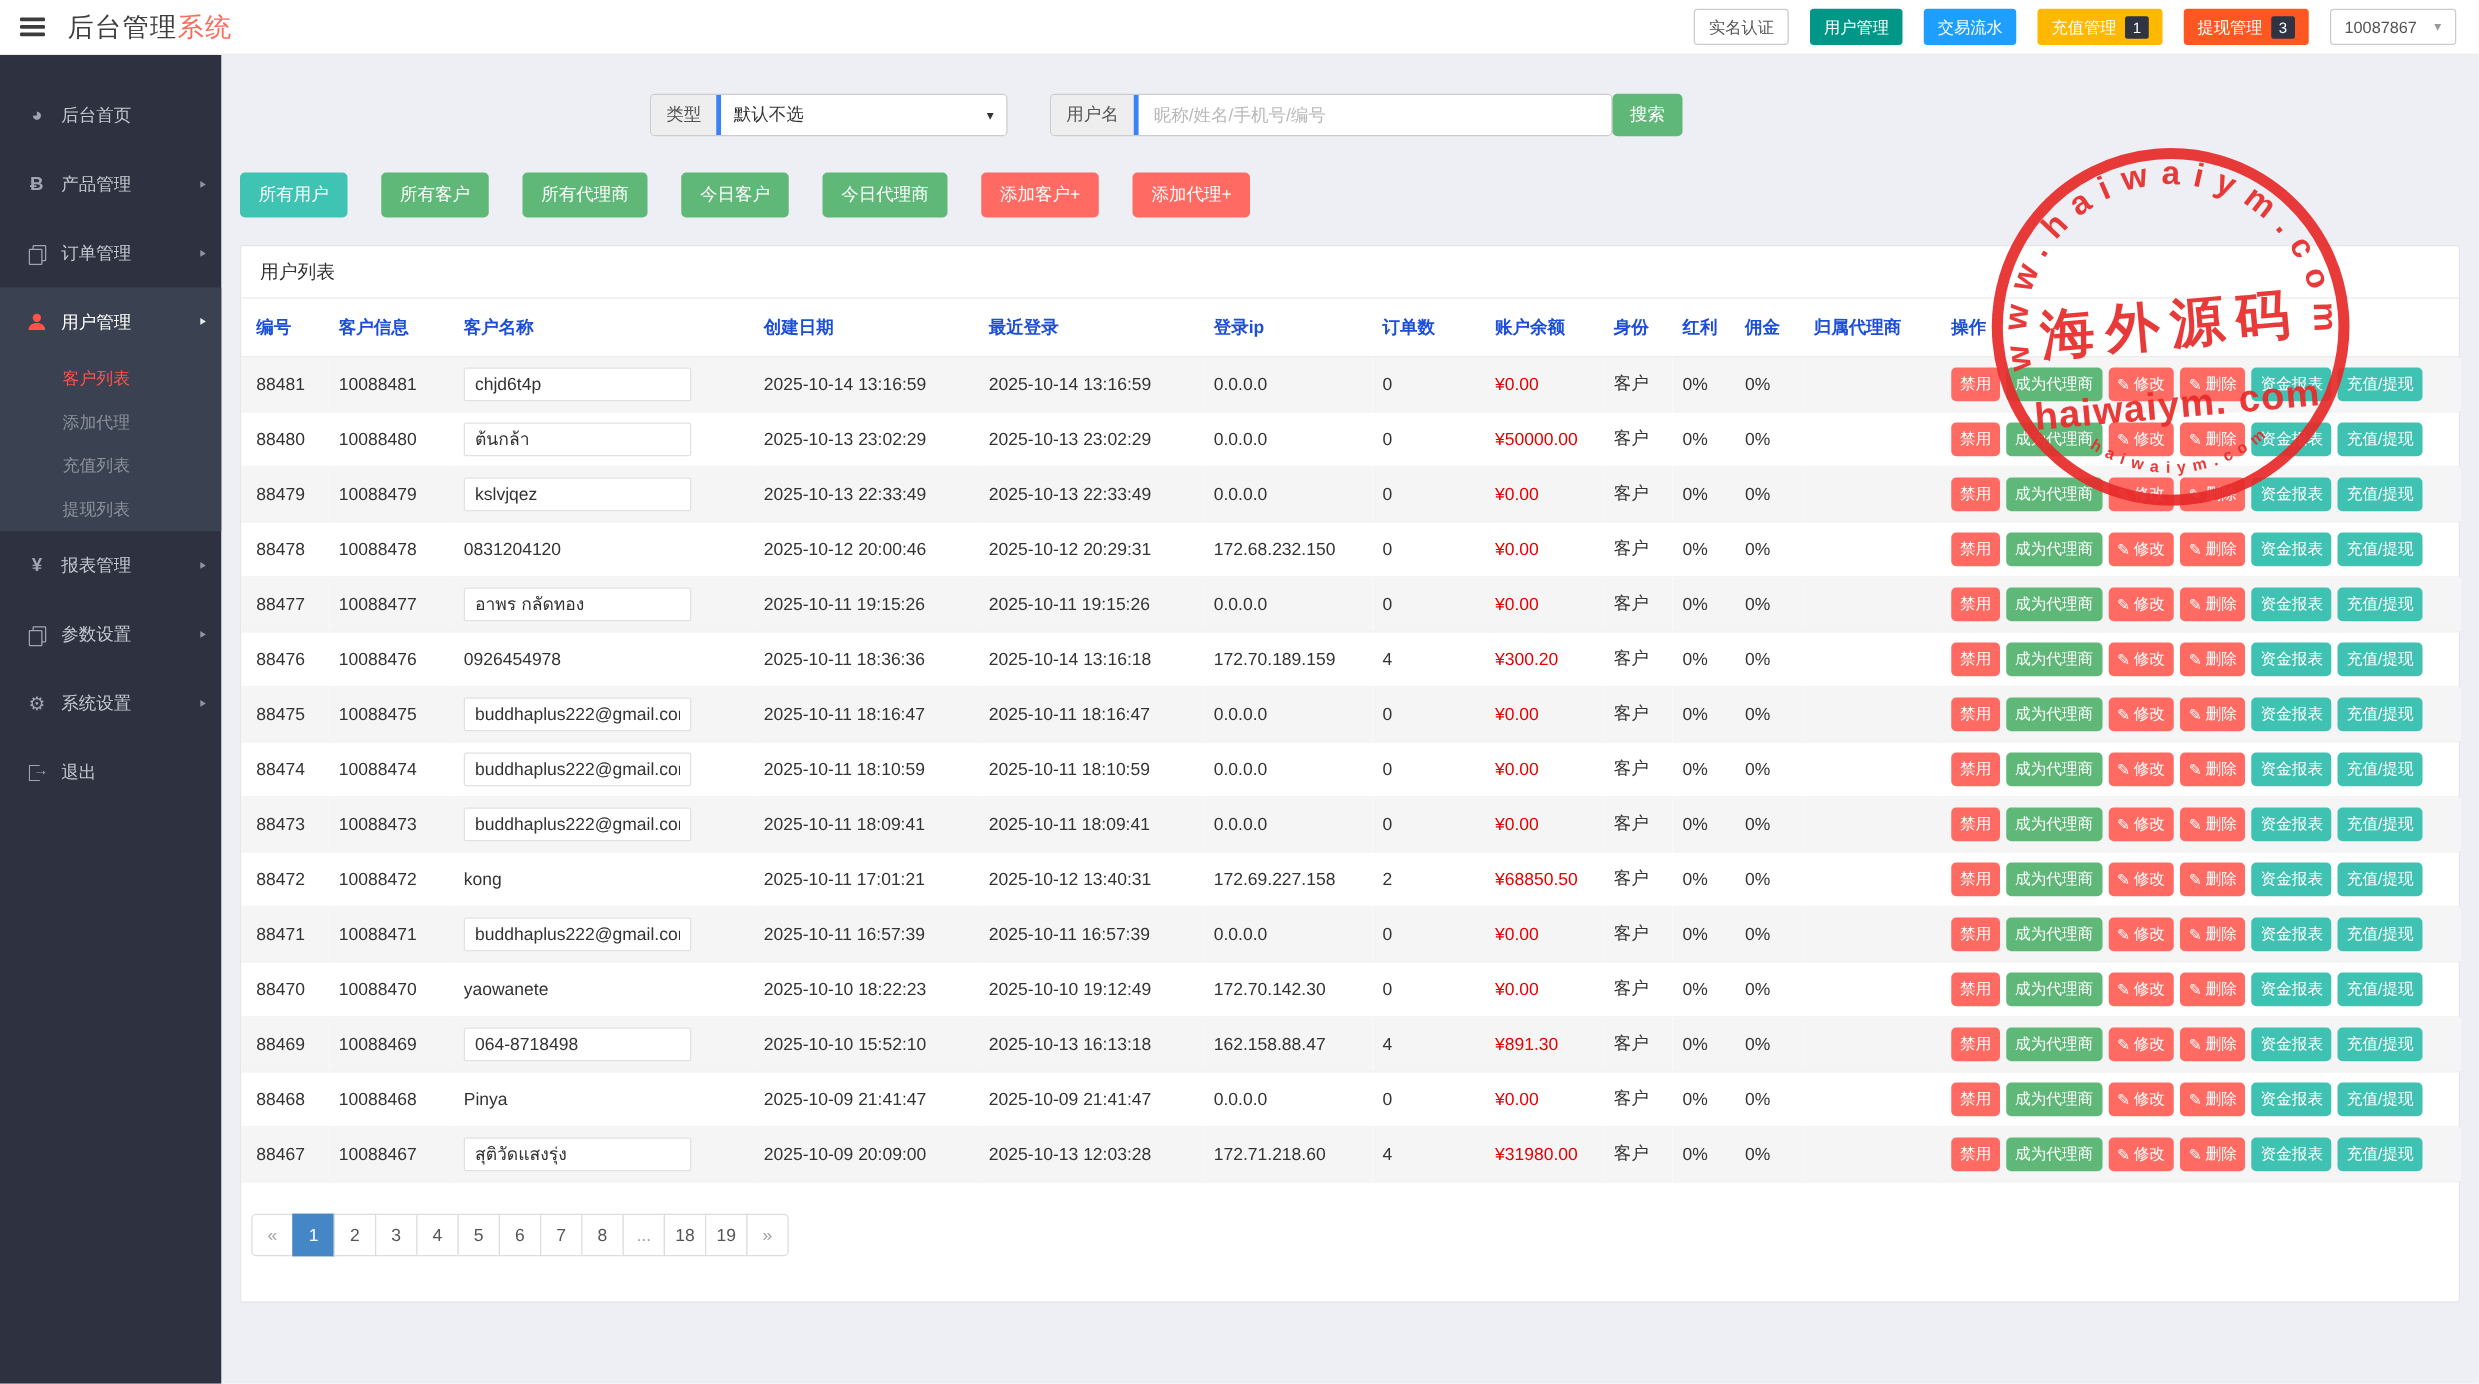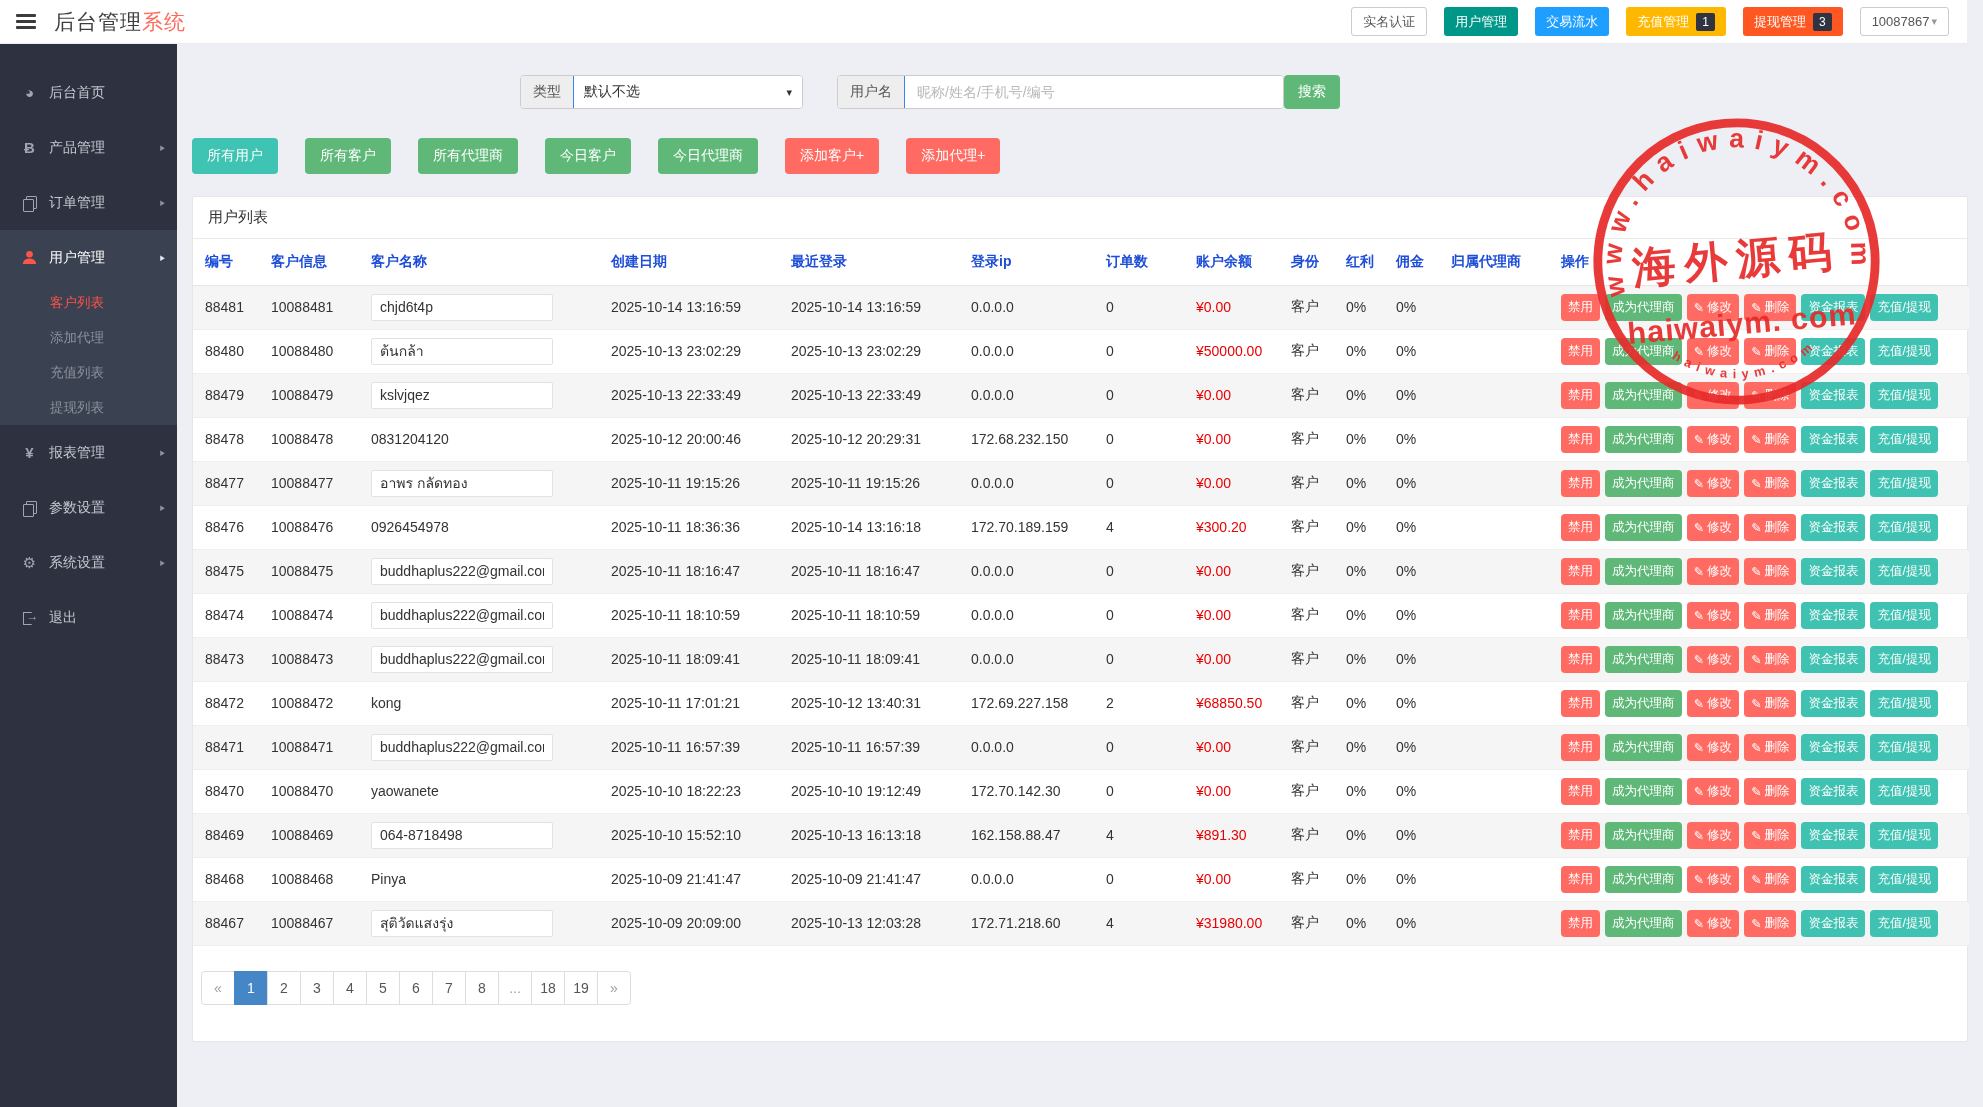--- a/index.html
+++ b/index.html
@@ -1,36 +1,36 @@
 <!DOCTYPE html>
 <html><head>
 <meta charset="utf-8">
 <style>
   *{margin:0;padding:0;box-sizing:border-box}
   html,body{width:1983px;height:1107px}
   body{font-family:"Liberation Sans","DejaVu Sans",sans-serif;background:#EDEFF5;overflow:hidden;position:relative}
 
   
-  .header{position:absolute;top:0;left:0;right:16px;height:44px;background:#fff;border-bottom:1px solid #ECECEC;
+  .header{position:absolute;top:0;left:0;right:0;height:44px;background:#fff;border-bottom:1px solid #ECECEC;
     display:flex;align-items:center;justify-content:space-between;padding:0 18px 0 14px;z-index:20}
   .hleft{display:flex;align-items:center}
   .hamburger{display:inline-flex;flex-direction:column;gap:3px;margin-right:16px;cursor:pointer;padding:4px 2px}
   .hamburger i{width:20px;height:3px;background:#3c3c3c;border-radius:1px}
   .brand{font-size:21px;color:#3e3e3e;letter-spacing:1px}
   .brand .red{color:#FB6B5B}
   .hnav{display:flex;align-items:center;gap:17px}
   .nav-btn{height:29px;display:inline-flex;align-items:center;gap:7px;padding:0 11px;border-radius:3px;
     font-size:13px;color:#fff;border:none;cursor:pointer;font-family:inherit}
   .nav-btn.white{background:#fff;border:1px solid #CCC;color:#555}
   .nav-btn.teal{background:#009688}
   .nav-btn.blue{background:#1E9FFF}
   .nav-btn.orange{background:#FFB800}
   .nav-btn.red{background:#FF5722}
   .nav-badge{background:#2F3342;color:#fff;font-size:12px;line-height:1;padding:3px 6px;border-radius:2px}
-  .account{gap:2px}
+  .account{gap:14px}
   .account .caret{color:#999;font-size:11px}
 
   
   .sidebar{position:absolute;top:44px;left:0;bottom:0;width:177px;background:#2E3240;padding-top:21px;z-index:10}
   .side-item{height:55px;display:flex;align-items:center;padding:0 12px 0 17px;color:#C3C7CF;font-size:14px;cursor:pointer}
   .side-item .icon{width:25px;margin-right:7px;font-size:15px;color:#9FA5B1;display:inline-flex;justify-content:center;align-items:center}
   .side-item .arrow{margin-left:auto;font-size:10px;color:#8F94A0;transform:scale(.9,1.1)}
   .side-group{background:#3A4150}
   .side-group .side-item{color:#fff}
   .side-group .side-item .arrow{color:#E8EAEE}
@@ -42,21 +42,21 @@
   .copy-glyph::before{content:"";position:absolute;left:3px;top:0;width:9px;height:11px;border:1.5px solid currentColor;border-radius:1px}
   .copy-glyph::after{content:"";position:absolute;left:0;top:3px;width:9px;height:11px;border:1.5px solid currentColor;border-radius:1px;background:#2E3240}
   .logout-glyph{position:relative;width:14px;height:13px;display:inline-block;color:#9FA5B1}
   .logout-glyph::before{content:"";position:absolute;left:0;top:1px;width:8px;height:11px;border:1.6px solid currentColor;border-right:none;border-radius:1px}
   .logout-glyph::after{content:"\2192";position:absolute;left:4px;top:-1px;font-size:12px;line-height:13px}
 
   
   .main{position:absolute;left:177px;top:44px;right:0;bottom:0;padding:15px;overflow:hidden}
   .filter-row{display:flex;align-items:center;margin:16px 0 0 328px;height:34px}
   .igroup{display:flex;height:34px;border:1px solid #CCC;border-radius:4px;background:#fff;overflow:hidden}
-  .iaddon{background:#EEE;border-right:1px solid #3b82f6;display:flex;align-items:center;padding:0 12px;font-size:14px;color:#555;white-space:nowrap}
+  .iaddon{background:#EEE;border-right:4px solid #3b82f6;display:flex;align-items:center;padding:0 12px;font-size:14px;color:#555;white-space:nowrap}
   .iselect{display:flex;align-items:center;justify-content:space-between;width:228px;padding:0 10px;font-size:14px;color:#333;cursor:pointer;background:#fff}
   .iselect .caret{font-size:11px;color:#333}
   .iinput{width:378px;border:none;outline:none;padding:0 12px;font-size:14px;color:#333;font-family:inherit}
   .iinput::placeholder{color:#B9B9B9}
   .gap{width:34px}
   .search-btn{height:34px;padding:0 14px;background:#5FB878;color:#fff;border:none;border-radius:4px;font-size:14px;cursor:pointer;font-family:inherit}
 
   .action-row{margin-top:29px;display:flex;gap:27px}
   .act-btn{height:36px;padding:0 15px;border:none;border-radius:4px;color:#fff;font-size:14px;cursor:pointer;font-family:inherit;white-space:nowrap}
   .act-btn.teal{background:#3FC3B3}

